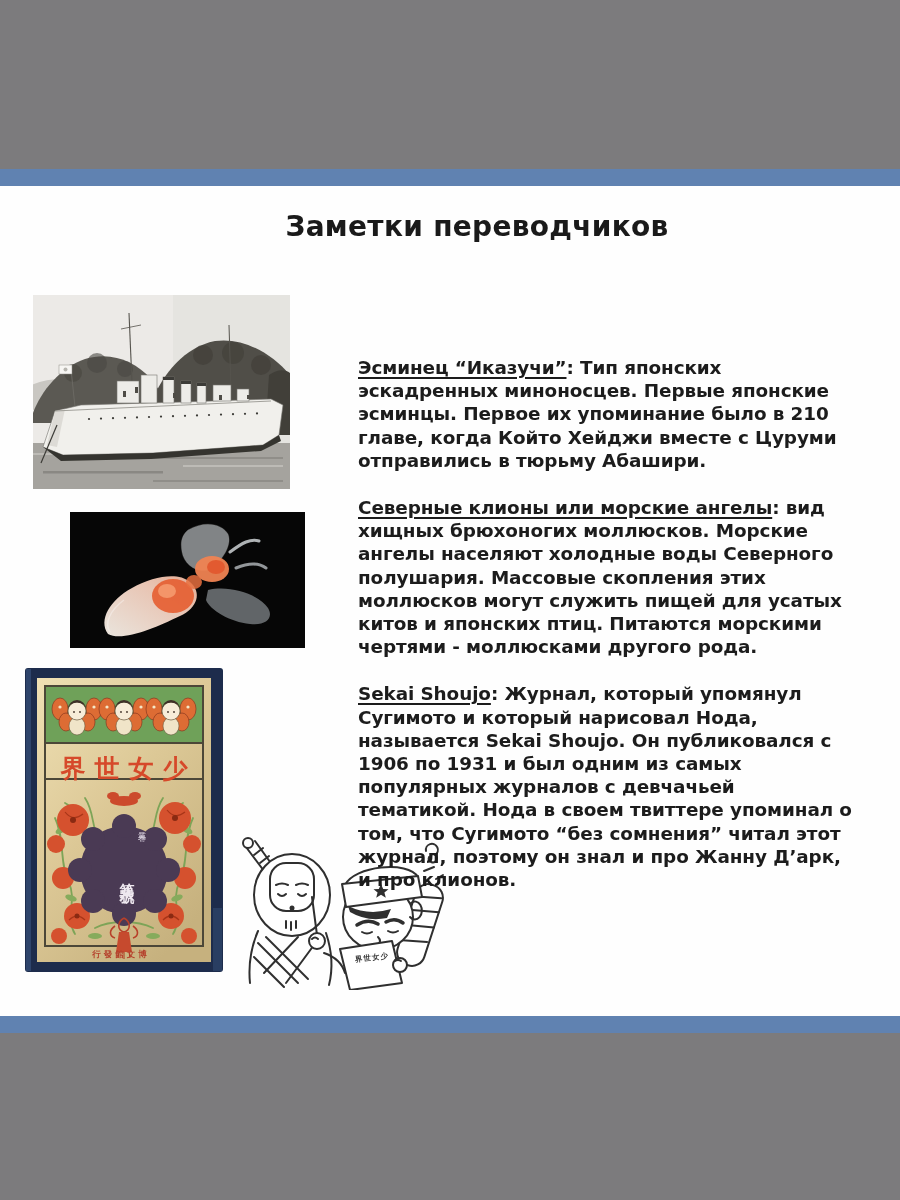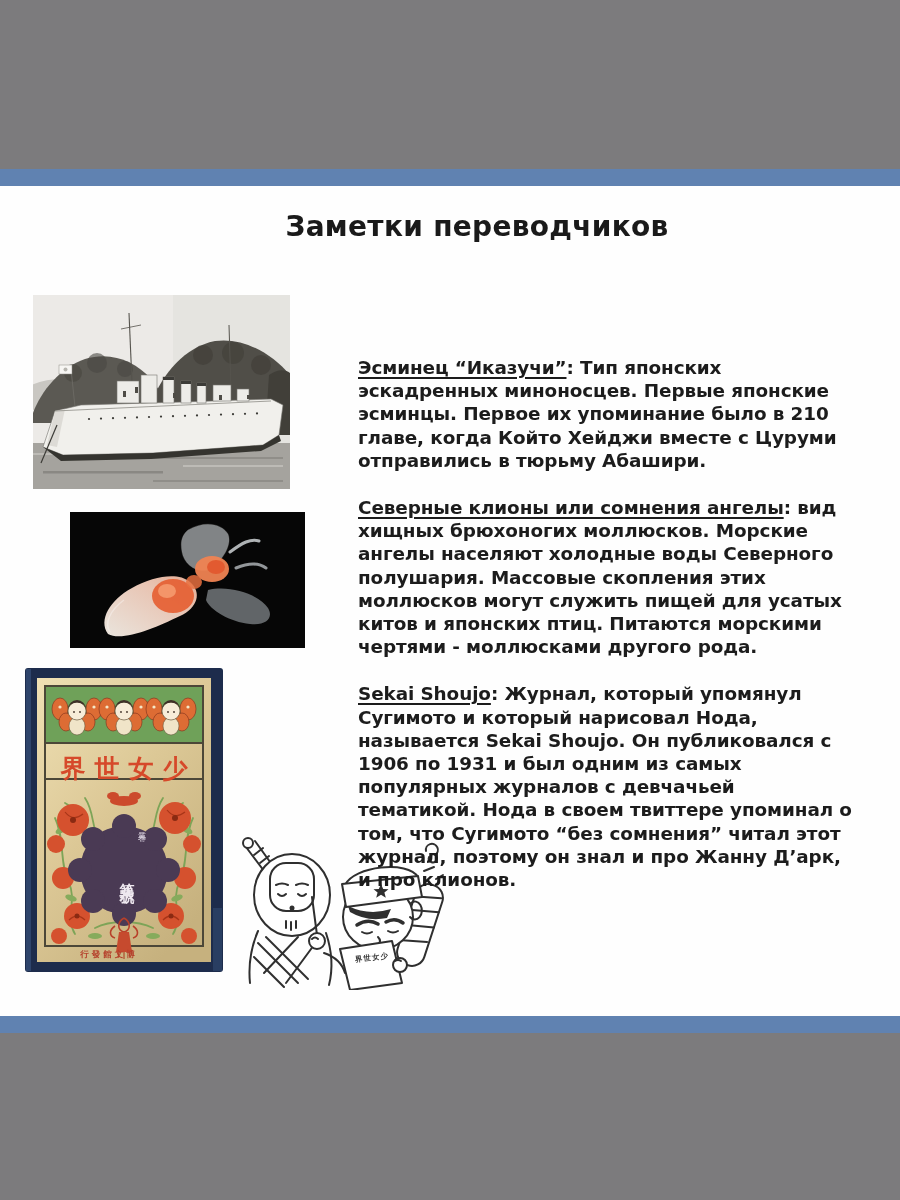--- a/index.html
+++ b/index.html
@@ -53,21 +53,21 @@
     left:89px;top:176px;width:22px;height:62px;
     writing-mode:vertical-rl;text-orientation:upright;
     font-size:15px;font-weight:bold;color:#efe9f0;letter-spacing:3px;text-align:center;
   }
   .mag-vol{
     left:110px;top:158px;height:34px;
     writing-mode:vertical-rl;text-orientation:upright;
     font-size:8px;color:#d9d1de;letter-spacing:1px;
   }
   .mag-pub{
-    left:0;top:281px;width:168px;text-align:center;
+    left:12px;top:281px;width:168px;text-align:center;
     font-size:8.5px;font-weight:bold;color:#b5402c;letter-spacing:3px;
   }
   .doodle-paper-text{
     left:118px;top:120px;width:52px;text-align:center;
     font-size:7.5px;font-weight:bold;color:#3a3a3a;letter-spacing:1px;
     transform:rotate(-7deg);
   }
 </style>
 </head>
 <body>
@@ -397,17 +397,17 @@
 
         <circle cx="172" cy="132" r="7" fill="#ffffff"></circle>
         <path d="M167,128 q3,-2 6,0"></path>
       </g>
     </svg>
     <div class="cjk doodle-paper-text">界世女少</div>
   </div>
 
   <div class="notes">
     <p><span class="term">Эсминец “Иказучи”</span><span>: </span><span>Тип японских эскадренных миноносцев. Первые японские эсминцы. Первое их упоминание было в 210 главе, когда Който Хейджи вместе с Цуруми отправились в тюрьму Абашири.</span></p>
-    <p><span class="term">Северные клионы или сомнения ангелы</span><span>: </span><span>вид хищных брюхоногих моллюсков. Морские ангелы населяют холодные воды Северного полушария. Массовые скопления этих моллюсков могут служить пищей для усатых китов и японских птиц. Питаются морскими чертями - моллюсками другого рода.</span></p>
+    <p><span class="term">Северные клионы или морские ангелы</span><span>: </span><span>вид хищных брюхоногих моллюсков. Морские ангелы населяют холодные воды Северного полушария. Массовые скопления этих моллюсков могут служить пищей для усатых китов и японских птиц. Питаются морскими чертями - моллюсками другого рода.</span></p>
     <p><span class="term">Sekai Shoujo</span><span>: </span><span>Журнал, который упомянул Сугимото и который нарисовал Нода, называется Sekai Shoujo. Он публиковался с 1906 по 1931 и был одним из самых популярных журналов с девчачьей тематикой. Нода в своем твиттере упоминал о том, что Сугимото “без сомнения” читал этот журнал, поэтому он знал и про Жанну Д’арк, и про клионов.</span></p>
   </div>
 
 </div>
 
 </body></html>

